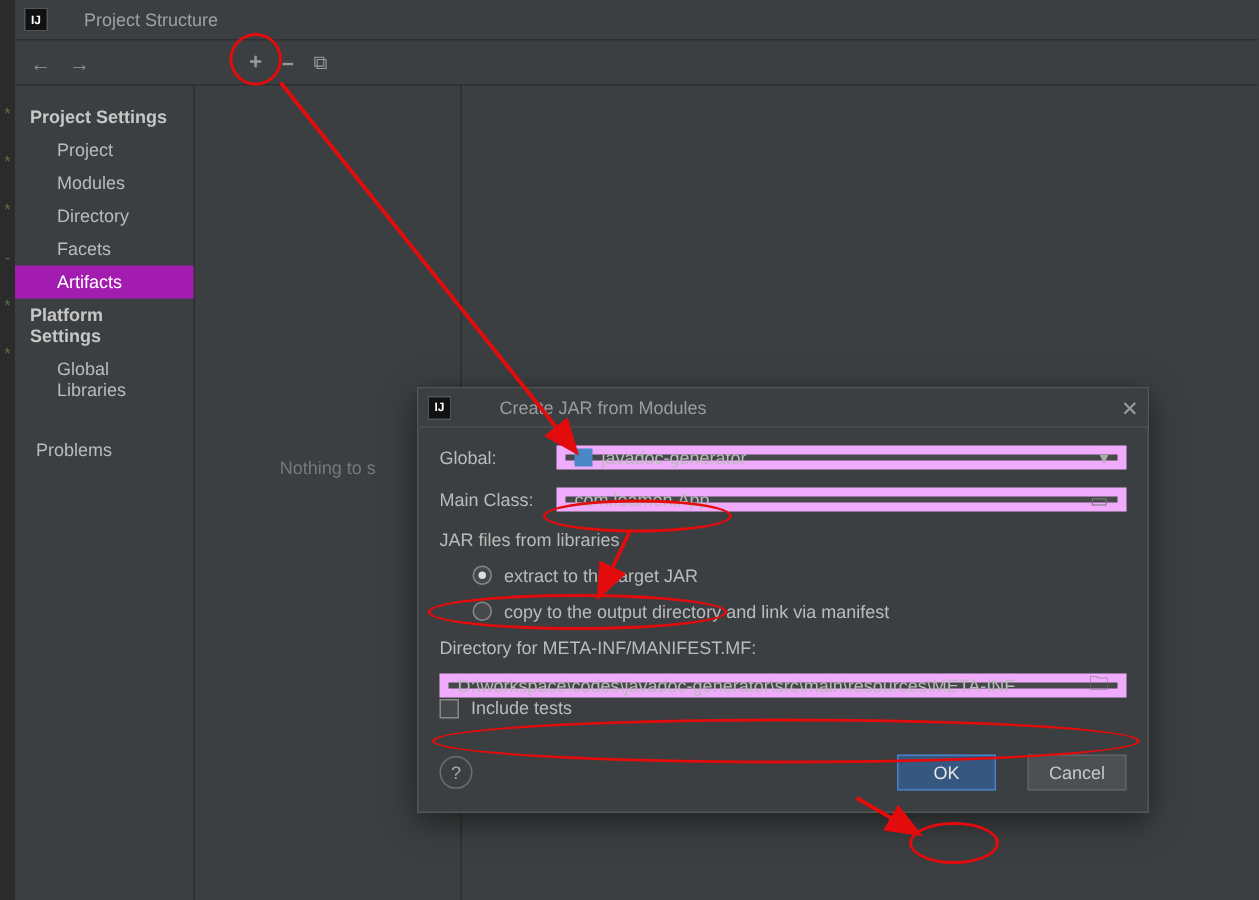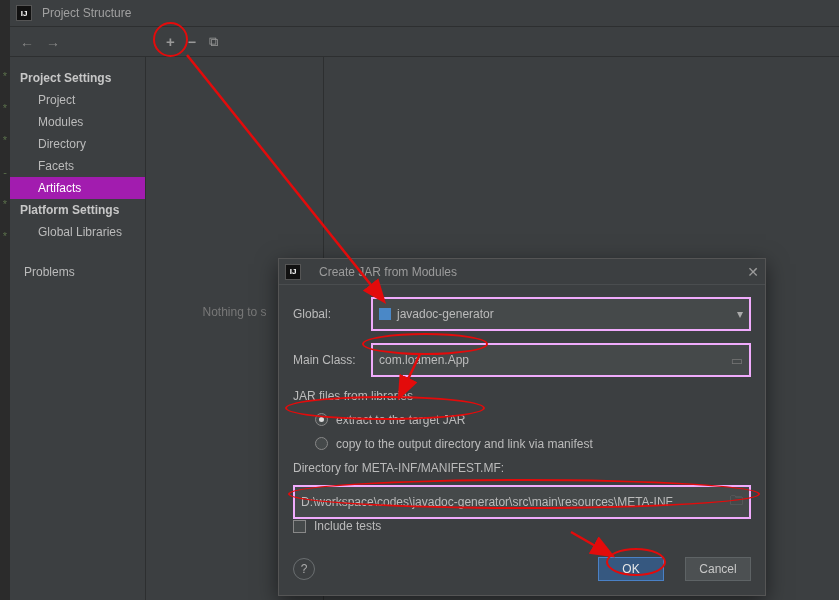--- a/index.html
+++ b/index.html
@@ -40,21 +40,21 @@
   }
   .ij-logo {
     width: 16px; height: 16px;
     background: #111;
     border: 1px solid #555;
     display: flex;
     align-items: center;
     justify-content: center;
     font-size: 8px;
     color: #fff;
-    margin-right: 10px;
+    margin-right: 24px;
     font-weight: bold;
   }
   .toolbar {
     height: 30px;
     border-bottom: 1px solid #2d2f30;
     display: flex;
     align-items: center;
   }
   .toolbar .nav-area {
     width: 150px;
@@ -79,21 +79,21 @@
     cursor: default;
   }
   .plus-icon { color: #bbb; font-size: 15px; font-weight: bold; }
   .minus-icon { color: #666; font-size: 14px; font-weight: bold; }
   .copy-icon { color: #888; font-size: 13px; }
   .body-row {
     display: flex;
     height: calc(100% - 57px);
   }
   .sidebar {
-    width: 136px;
+    width: 120px;
     padding-top: 10px;
     border-right: 1px solid #2d2f30;
   }
   .sidebar .group-label {
     padding: 4px 10px;
     color: #c7c7c7;
     font-weight: bold;
   }
   .sidebar .item {
     padding: 4px 10px 4px 28px;
@@ -145,22 +145,22 @@
   }
   .row {
     display: flex;
     align-items: center;
     margin-bottom: 12px;
   }
   .row .label { width: 78px; color: #bbbbbb; flex-shrink: 0;}
   .input {
     flex: 1;
     background: #45494a;
-    border: 2px solid #f0abfc;
-    height: 34px;
+    border: 6px solid #f0abfc;
+    height: 16px;
     color: #bbbbbb;
     display: flex;
     align-items: center;
     padding: 0 6px;
     position: relative;
   }
   .input .module-icon {
     width: 12px; height: 12px;
     background: #4a88c7;
     margin-right: 6px;

